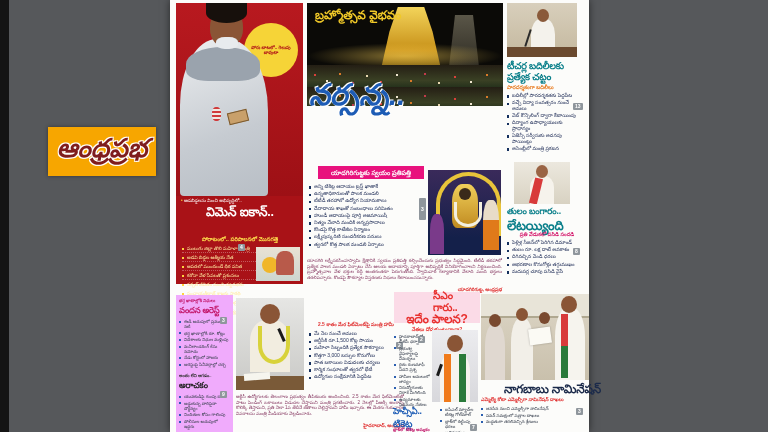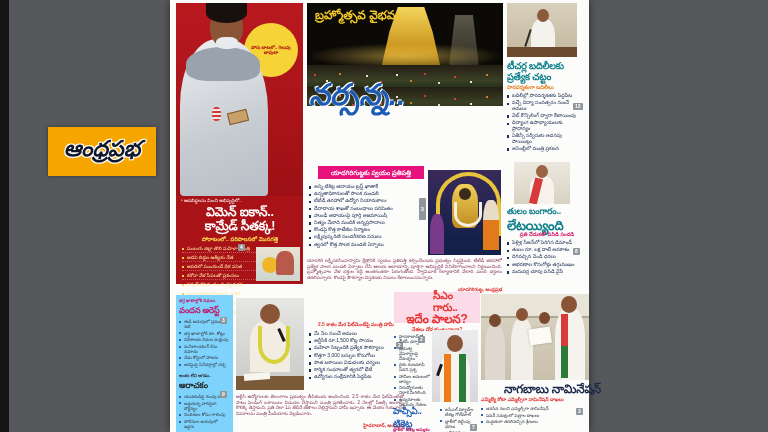--- a/index.html
+++ b/index.html
@@ -21,21 +21,21 @@
     padding:0 2px;border-radius:1px;font-weight:bold;}
   .kick{font-weight:bold;}
   .hl{font-weight:bold;letter-spacing:-.2px;}
 </style>
 </head>
 <body>
 
 <div class="abs" style="left:0;top:0;width:9px;height:432px;background:#141414;"></div>
 
 <div class="abs" style="left:48px;top:127px;width:108px;height:49px;background:#f7a600;display:flex;align-items:center;justify-content:center;box-shadow:0 0 4px rgba(0,0,0,.4);">
-  <span style="font-size:22px;font-weight:bold;font-style:italic;color:#0f172a;
+  <span style="font-size:26px;font-weight:bold;font-style:italic;color:#7f1d1d;
         text-shadow:-1px -1px 0 #fff,1px -1px 0 #fff,-1px 1px 0 #fff,1px 1px 0 #fff;">ఆంధ్రప్రభ</span>
 </div>
 
 <div class="page">
 
   <div class="abs" style="left:6px;top:3px;width:127px;height:281px;background:#a91217;">
     <div class="ph" style="left:0;top:0;width:127px;height:193px;background:linear-gradient(#b8191f,#9d1015);">
       <div class="abs" style="right:5px;top:20px;width:54px;height:54px;border-radius:50%;background:#f6d437;display:flex;align-items:center;justify-content:center;text-align:center;">
         <span style="font-size:4.6px;line-height:5.4px;color:#b01217;font-weight:bold;width:40px;">పోరు బాటలో.. గెలుపు బావుటా</span>
       </div>
@@ -45,21 +45,20 @@
       <div class="abs" style="left:30px;top:0px;width:41px;height:20px;background:#17100c;border-radius:0 0 50% 50%;"></div>
       <div class="abs" style="left:40px;top:34px;width:22px;height:12px;background:#e8ebee;border-radius:40%;"></div>
       <div class="abs" style="left:52px;top:108px;width:18px;height:10px;background:#c9a06a;border:1px solid #7a5a30;transform:rotate(-14deg);"></div>
       <div class="abs" style="left:36px;top:104px;width:9px;height:14px;background:repeating-linear-gradient(#d03a3a 0 2px,#f0e8e0 2px 4px);border-radius:40%;"></div>
     </div>
     <div class="abs" style="left:5px;top:195px;width:118px;color:#fff;font-size:4.6px;">
       <span style="color:#f6d437;">•</span> <span>ఆడబిడ్డలను మించి అభివృద్ధిలో..</span>
     </div>
     <div class="abs hl" style="left:4px;top:202px;width:120px;color:#fff;font-size:12.5px;line-height:14px;text-align:center;">
       <div>విమెన్ ఐకాన్..</div>
-      <div>కామ్రేడ్ సీతక్క!</div>
     </div>
     <div class="abs kick" style="left:4px;top:233px;width:120px;color:#ffe14d;font-size:5.6px;text-align:center;">పోరాటంలో.. పరిపాలనలో మొనగత్తె</div>
     <ul class="bl yellow abs" style="left:6px;top:243px;width:74px;">
       <li>ములుగు జిల్లా తొలి మహిళా మంత్రి</li>
       <li>అడవి బిడ్డల ఆత్మీయ నేత</li>
       <li>ఆపదలో ముందుండే ధీర వనిత</li>
       <li>కరోనా వేళ సేవలతో ప్రశంసలు</li>
       <li>నక్సల్ జీవితం నుంచి చట్టసభకు</li>
       <li>పంచాయతీరాజ్ శాఖకు సారథి</li>
       <li>జనం గుండెల్లో చెరగని ముద్ర</li>
@@ -160,21 +159,21 @@
   <div class="abs kick" style="left:337px;top:231px;width:80px;color:#d4176b;font-size:5.2px;text-align:center;">ప్రతి వేడుకలో పసిడి సందడి</div>
   <ul class="bl navy abs" style="left:337px;top:240px;width:72px;">
     <li>పెళ్లిళ్ల సీజన్‌లో పెరిగిన డిమాండ్</li>
     <li>తులం రూ. లక్ష దాటే అవకాశం</li>
     <li>దిగివచ్చిన వెండి ధరలు</li>
     <li>ఆభరణాల కొనుగోళ్లు తగ్గుముఖం</li>
     <li>మదుపర్ల చూపు పసిడి వైపే</li>
   </ul>
   <span class="pgref" style="left:403px;top:248px;">8</span>
 
-  <div class="abs" style="left:6px;top:295px;width:57px;height:137px;background:#7dd3fc;padding:3px;box-sizing:border-box;">
+  <div class="abs" style="left:6px;top:295px;width:57px;height:137px;background:#f0abfc;padding:3px;box-sizing:border-box;">
     <div class="kick" style="color:#c2186b;font-size:4.3px;">భర్త ఖాతాల్లోకి నిధులు</div>
     <div class="hl" style="color:#c2186b;font-size:8.4px;margin:1px 0 2px;">వందన అరెస్ట్</div>
     <ul class="bl tiny" style="width:50px;">
       <li>ఈడీ అదుపులో ప్రముఖ నటి</li>
       <li>భర్త ఖాతాల్లోకి రూ. కోట్లు</li>
       <li>విదేశాలకు నిధుల మళ్లింపు</li>
       <li>మనీలాండరింగ్ కేసు నమోదు</li>
       <li>నేడు కోర్టులో హాజరు</li>
       <li>అరెస్టుపై సినీవర్గాల్లో చర్చ</li>
     </ul>

